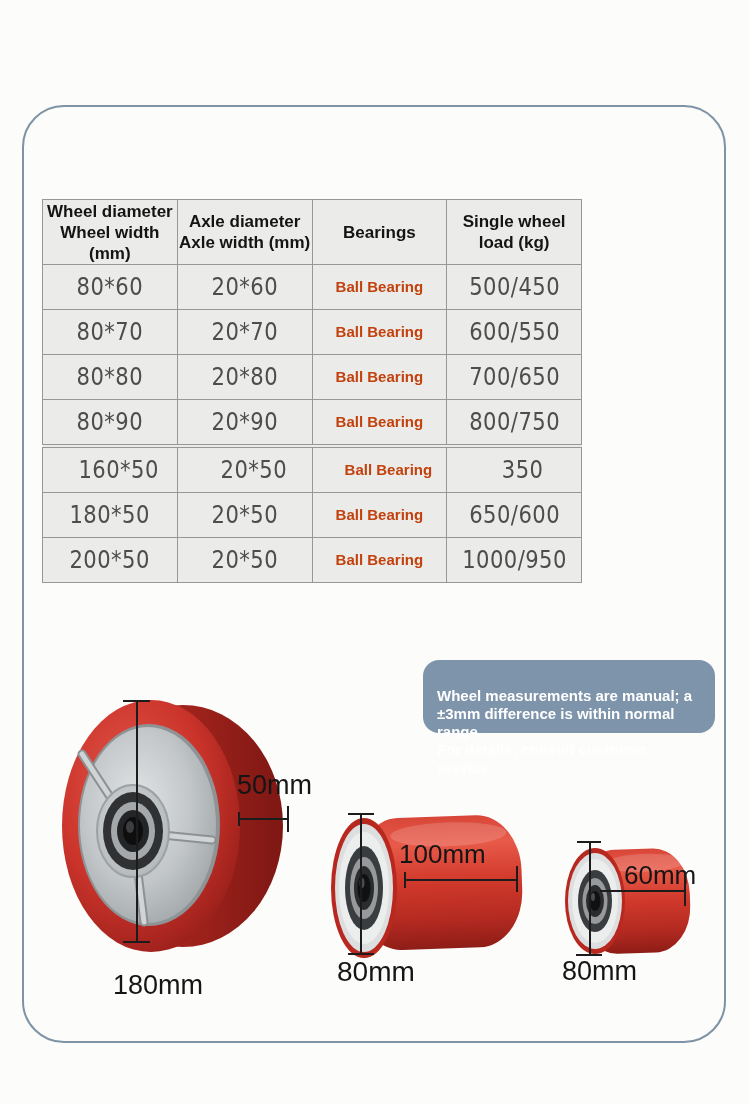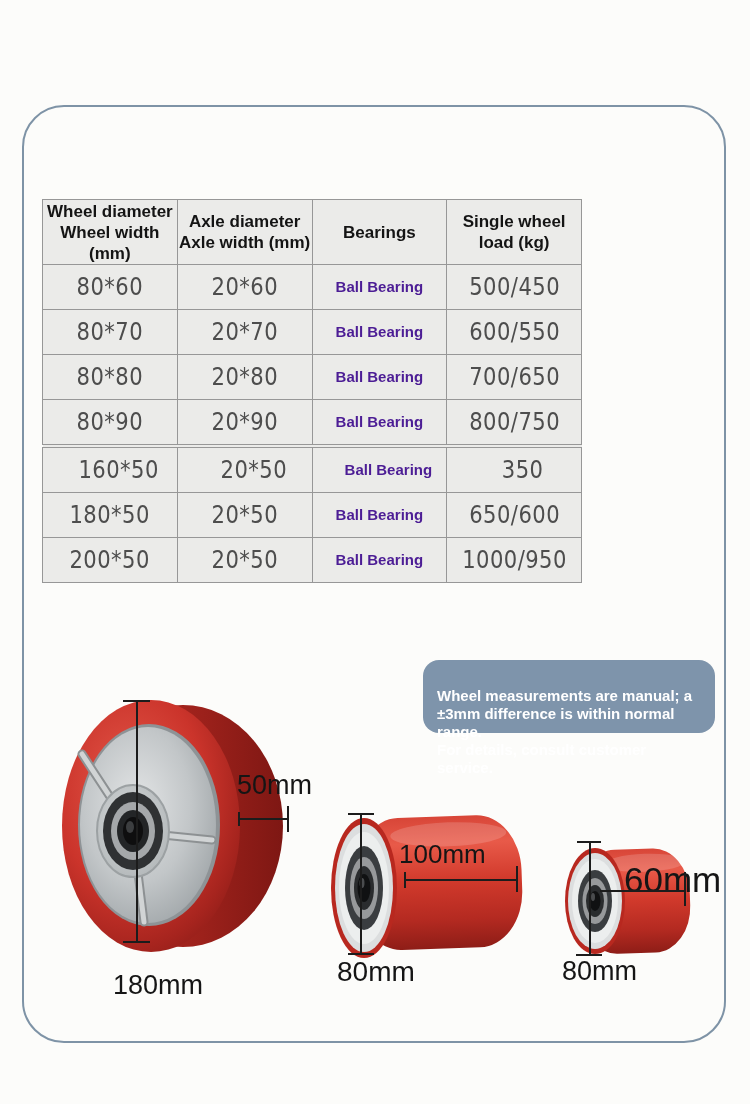--- a/index.html
+++ b/index.html
@@ -18,21 +18,21 @@
                   text-align:center;white-space:pre-line;}
 
   
   .ptable{position:absolute;left:42px;top:199px;width:540px;border-collapse:collapse;table-layout:fixed;}
   .ptable th,.ptable td{border:1px solid #979797;background:#ebebe9;text-align:center;
                         vertical-align:middle;padding:0;}
   .ptable th{height:64px;font-size:17px;font-weight:bold;color:#141414;line-height:21px;white-space:pre-line;}
   .ptable td{height:44px;}
   .ptable td.num span{display:inline-block;font-family:"DejaVu Sans",sans-serif;font-size:24px;
                       color:#4d4d4d;transform:scaleX(.88);letter-spacing:.5px;}
-  .ptable td.bearing span{font-size:15px;font-weight:bold;color:#4c1d95;}
+  .ptable td.bearing span{font-size:15px;font-weight:bold;color:#c2410c;}
   .ptable tr.sep td{border-top:4px double #979797;padding-left:18px;}
 
   
   .note{position:absolute;left:423px;top:660px;width:292px;height:73px;background:#7e94ab;
         border-radius:16px;box-sizing:border-box;padding:27px 14px;}
   .note span{color:#ffffff;font-weight:bold;font-size:15px;line-height:17.5px;white-space:pre-line;}
 
   
   .dim-label{position:absolute;color:#151515;font-size:27px;white-space:nowrap;}
   .dim-label.bold{font-weight:400;}
@@ -220,18 +220,18 @@
   <div class="htick" style="left:348px;top:953px;width:26px;"></div>
   <div class="dim-label" style="left:399px;top:839px;font-size:26px;">100mm</div>
   <div class="hline" style="left:404px;top:879px;width:113px;"></div>
   <div class="vtick" style="left:404px;top:872px;height:16px;"></div>
   <div class="vtick" style="left:516px;top:866px;height:26px;"></div>
   <div class="dim-label" style="left:337px;top:956px;font-size:28px;">80mm</div>
 
   <div class="vline" style="left:589px;top:842px;height:112px;"></div>
   <div class="htick" style="left:577px;top:841px;width:24px;"></div>
   <div class="htick" style="left:576px;top:954px;width:26px;"></div>
-  <div class="dim-label" style="left:624px;top:860px;font-size:35px;">60mm</div>
+  <div class="dim-label" style="left:624px;top:860px;font-size:26px;">60mm</div>
   <div class="hline" style="left:600px;top:890px;width:85px;"></div>
   <div class="vtick" style="left:684px;top:872px;height:34px;"></div>
   <div class="dim-label" style="left:562px;top:956px;">80mm</div>
 
 </div>
 
 </body></html>

